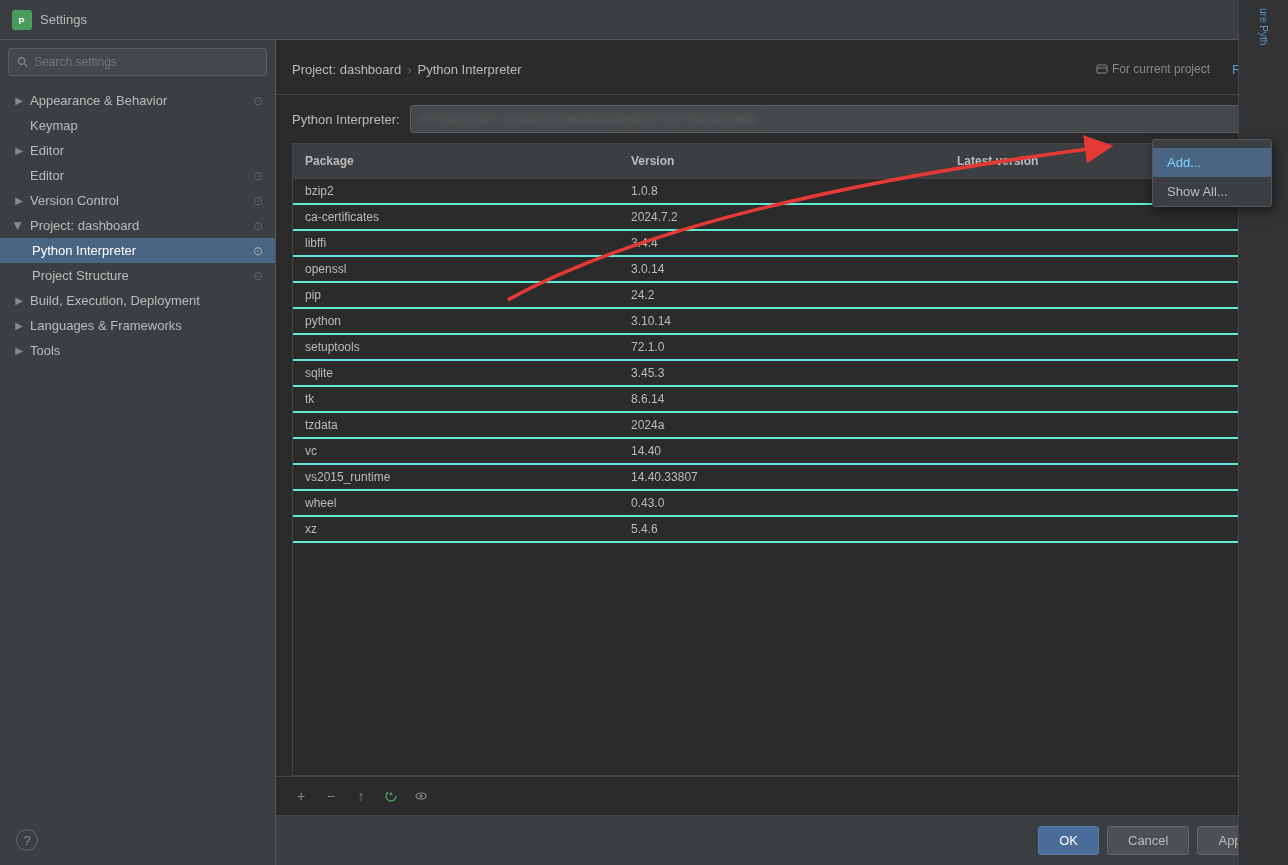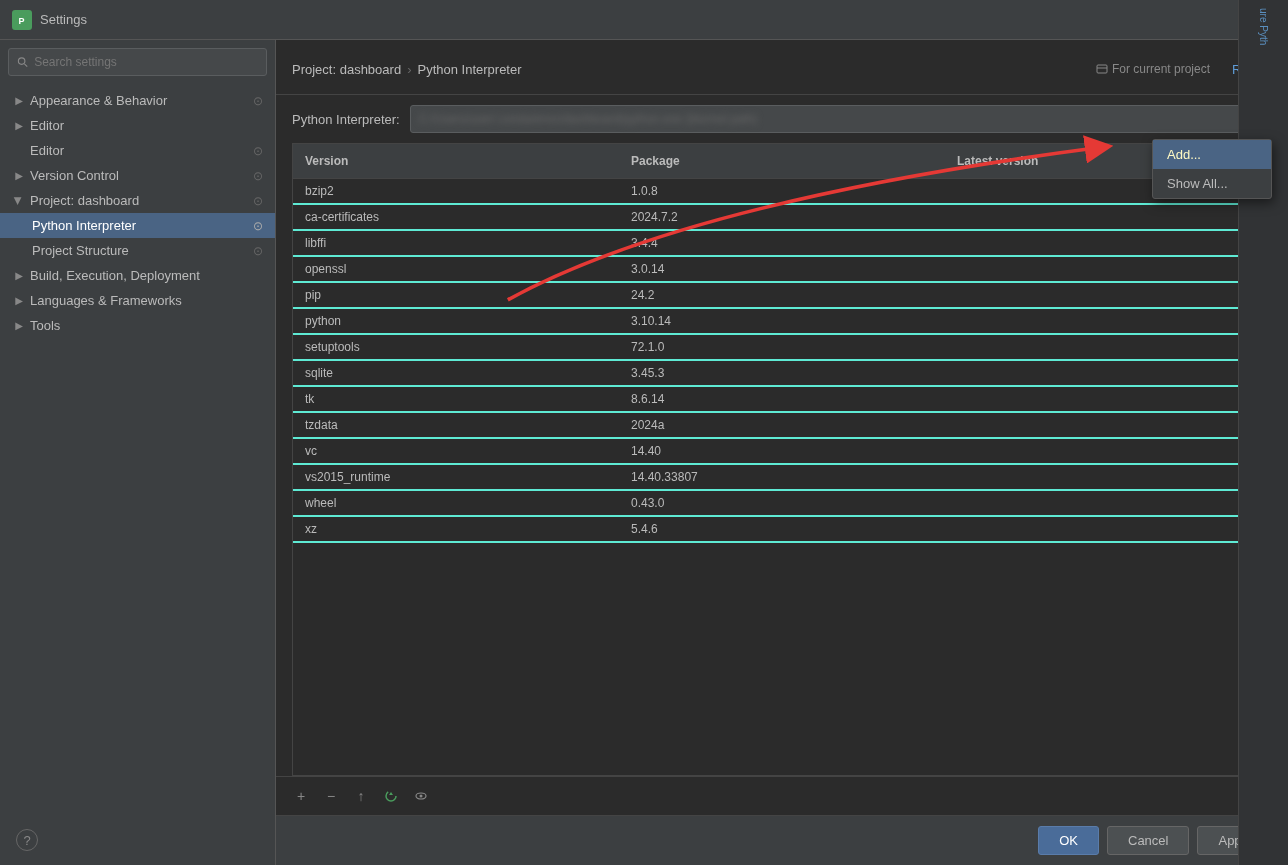--- a/index.html
+++ b/index.html
@@ -272,21 +272,22 @@
     }
     .dropdown-item {
       padding: 7px 14px;
       color: #bbb;
       font-size: 13px;
       cursor: pointer;
       display: flex; align-items: center;
     }
     .dropdown-item:hover, .dropdown-item.highlight {
       background: #4a6484;
-      color: #fef9c3;
+      color: #7dd3fc;
+      margin-top: 8px;
     }
     .dropdown-item.highlight { background: #4a6484; }
 
     
     .content-inner {
       flex: 1;
       display: flex;
       flex-direction: column;
       position: relative;
     }
@@ -375,20 +376,24 @@
     </div>
 
     <div class="sidebar-nav">
 
       <div class="sidebar-item">
         <span class="arrow">▶</span>
         <span>Appearance &amp; Behavior</span>
         <span class="icon-right">⊙</span>
       </div>
 
+      <div class="sidebar-item">
+        <span class="arrow" style="visibility:hidden">▶</span>
+        <span>Keymap</span>
+      </div>
 
       <div class="sidebar-item">
         <span class="arrow">▶</span>
         <span>Editor</span>
       </div>
 
       <div class="sidebar-item">
         <span class="arrow" style="visibility:hidden">▶</span>
         <span>Editor</span>
         <span class="icon-right">⊙</span>
@@ -471,22 +476,22 @@
             </div>
             <div class="dropdown-item">
               <span>Show All...</span>
             </div>
           </div>
         </div>
       </div>
 
       <div class="table-container">
         <div class="table-header">
+          <div class="th">Package</div>
           <div class="th">Version</div>
-          <div class="th">Package</div>
           <div class="th">Latest version</div>
         </div>
         <div class="table-body" id="table-body">
 
         <div class="table-row">
       <div class="td">bzip2</div>
       <div class="td">1.0.8</div>
       <div class="td"></div>
     </div>
             <div class="table-row">

